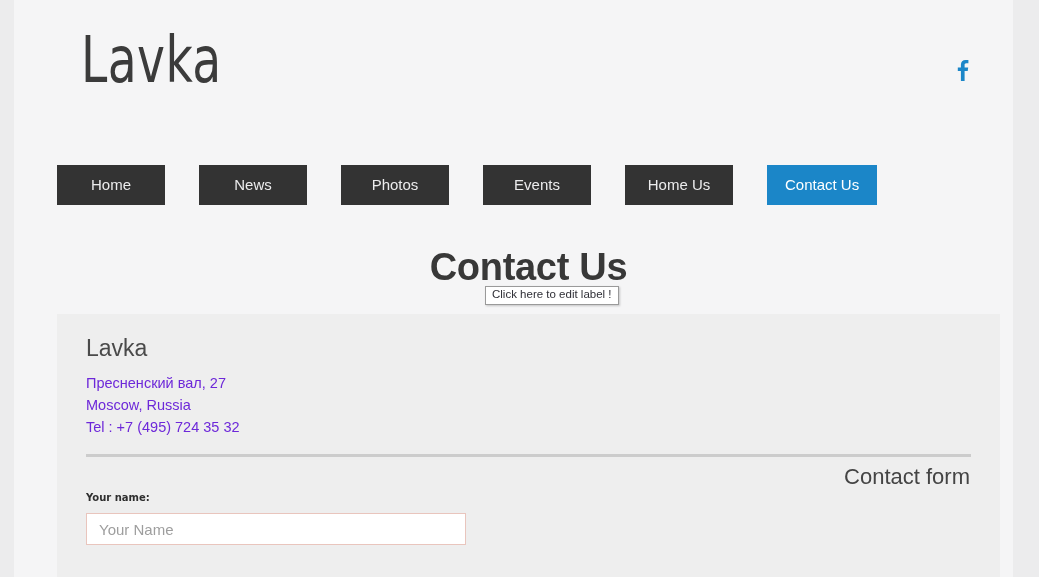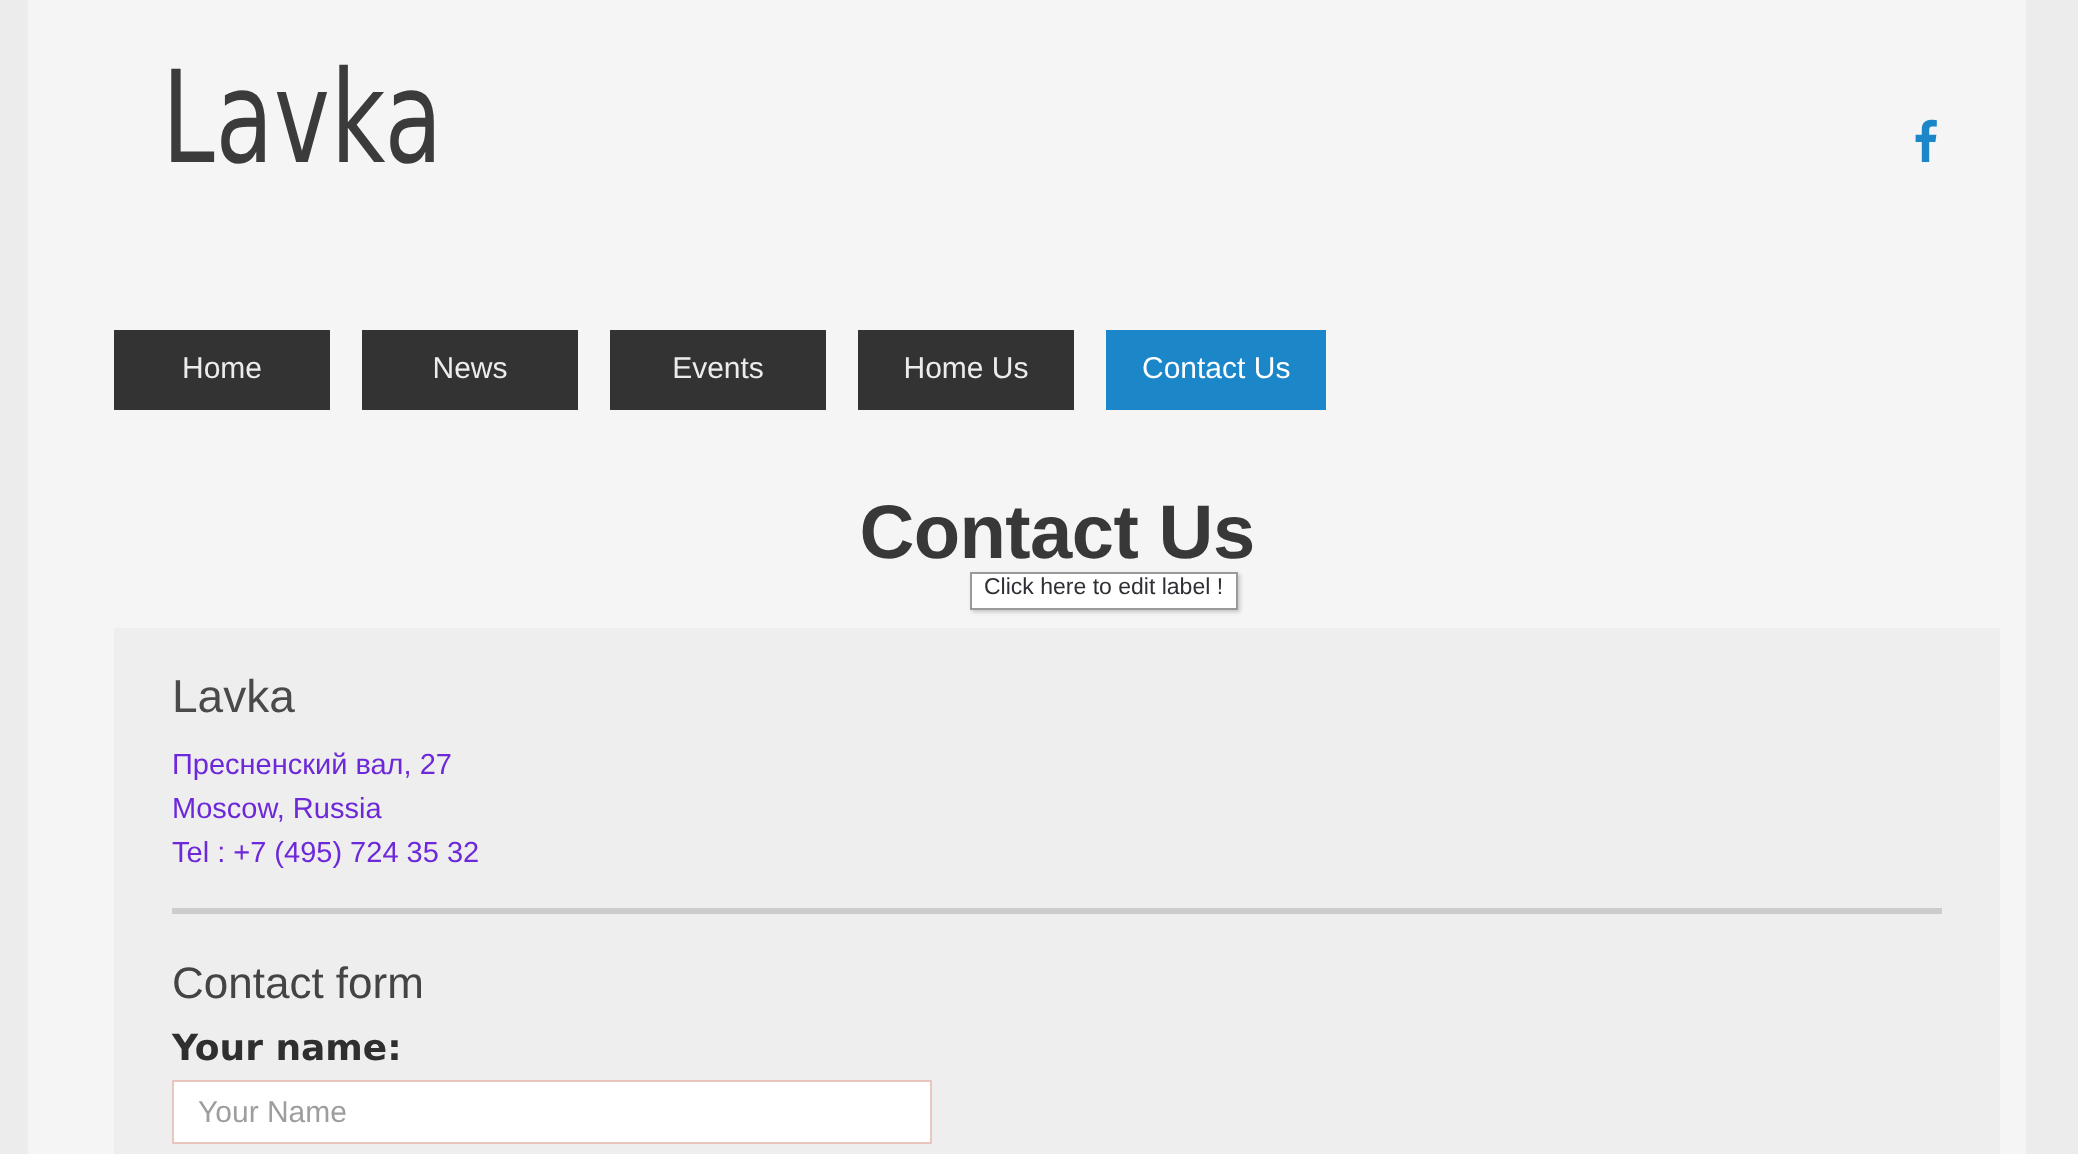--- a/index.html
+++ b/index.html
@@ -74,21 +74,21 @@
   }
   .social-icon svg { display: block; }
 
   
   .main-nav {
     position: absolute;
     left: 43px;
     top: 165px;
     display: flex;
     align-items: flex-end;
-    gap: 16px;
+    gap: 34px;
   }
   .nav-item {
     height: 40px;
     min-width: 108px;
     padding: 0 18px;
     box-sizing: border-box;
     background: #333333;
     color: #ececed;
     font-size: 15px;
     line-height: 40px;
@@ -160,31 +160,32 @@
   }
 
   .panel-divider {
     margin-top: 16px;
     width: 885px;
     height: 3px;
     background: #cccccc;
   }
 
   .form-heading {
-    margin-top: 22px;
+    margin-top: 7px;
     font-size: 22px;
     font-weight: normal;
     color: #444444;
     line-height: 26px;
+    text-align: right;
   }
 
   .field-label {
-    margin-top: 12px;
+    margin-top: 0;
     font-family: "DejaVu Sans", sans-serif;
-    font-size: 18px;
+    font-size: 10px;
     font-weight: bold;
     color: #2f2f2f;
     line-height: 16px;
   }
 
   .text-input {
     display: block;
     margin-top: 7px;
     width: 380px;
     height: 32px;
@@ -217,20 +218,21 @@
           <svg width="12" height="22" viewBox="0 0 12 22" aria-hidden="true">
             <path d="M7.6 22V12h3.1l.5-3.6H7.6V6.1c0-1 .3-1.8 1.8-1.8h2V1.1C11 1 9.8.9 8.5.9 5.7.9 3.9 2.6 3.9 5.7v2.7H.8V12h3.1v10z" fill="#1b86c8"></path>
           </svg>
         </span>
       </div>
     </div>
 
     <nav class="main-nav">
       <div class="nav-item">Home</div>
       <div class="nav-item">News</div>
+      <div class="nav-item">Photos</div>
       <div class="nav-item">Events</div>
       <div class="nav-item">Home Us</div>
       <div class="nav-item is-active">Contact Us</div>
     </nav>
 
     <div class="page-title-wrap">
       <div class="page-title">Contact Us</div>
     </div>
 
     <div class="edit-tooltip">Click here to edit label !</div>

